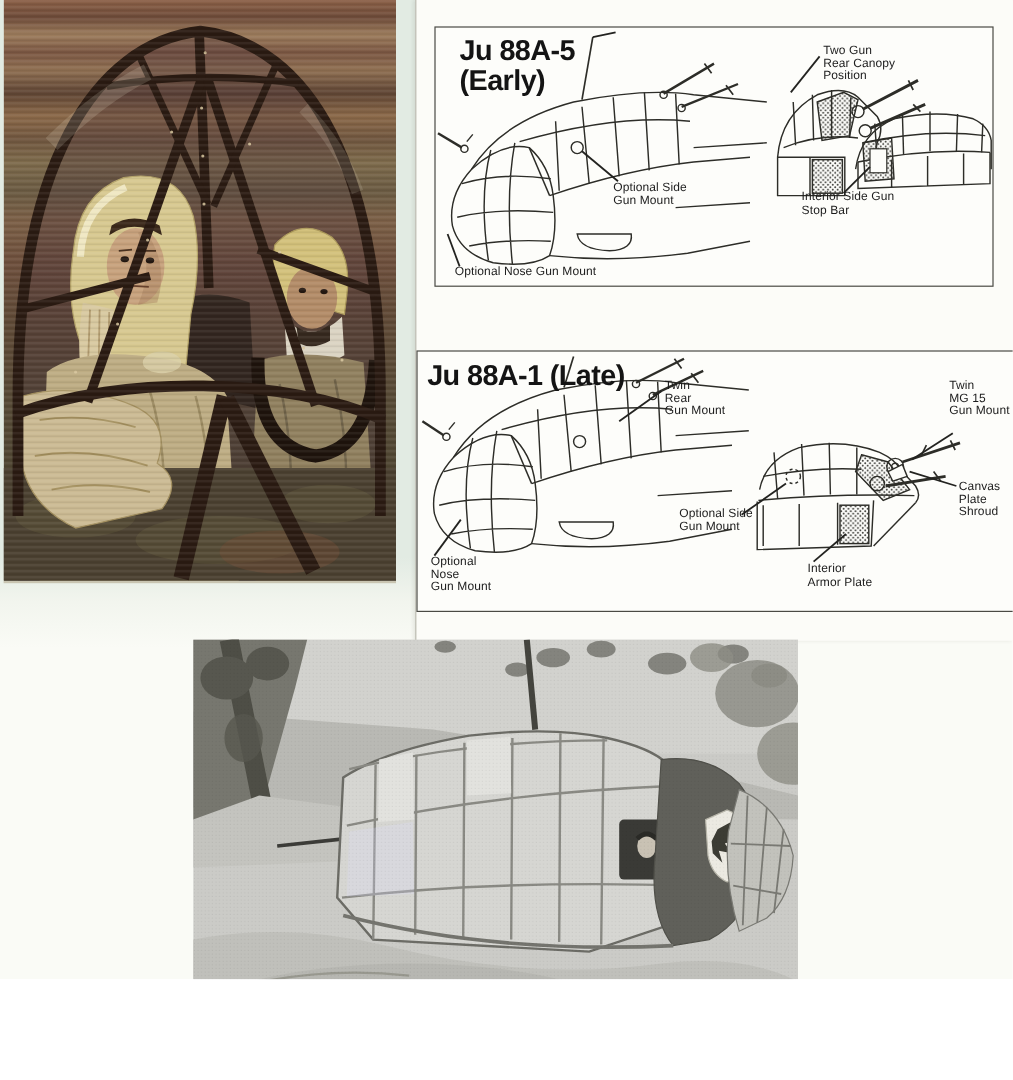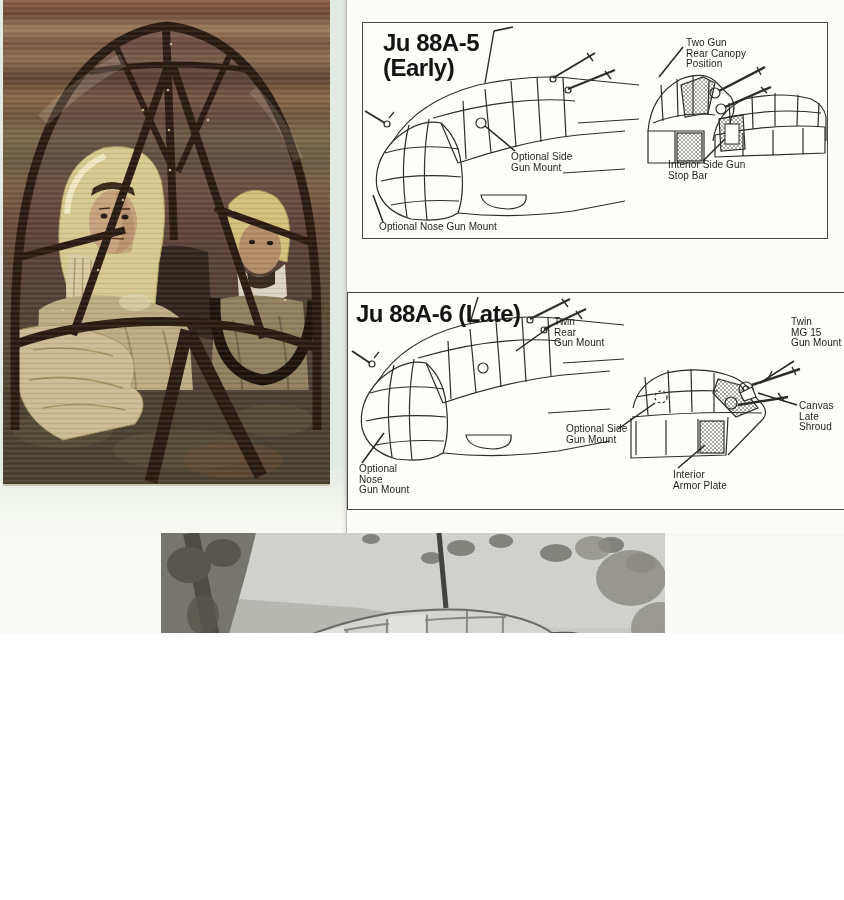--- a/index.html
+++ b/index.html
@@ -1,16 +1,16 @@
 <!DOCTYPE html>
 <html><head>
 <meta charset="utf-8">
 <style>
   html,body{margin:0;padding:0;}
-  .page{position:relative;width:844px;height:633px;background:#fafbf6;overflow:hidden;
+  .page{position:relative;width:844px;height:816px;background:#fafbf6;overflow:hidden;
         font-family:"Liberation Sans",sans-serif;color:#1b1b1b;}
   .green-bg{position:absolute;left:0;top:0;width:348px;height:540px;
         background:linear-gradient(180deg,#e2ebe3 0%,#e2ebe3 86%,#f2f5ee 93%,#fafbf6 100%);}
   .sheet{position:absolute;left:346px;top:0;width:498px;height:534px;background:#fcfcf8;
         border-left:1px solid #b9b9ad;box-shadow:-2px 0 3px rgba(60,60,50,.10);}
   .panel{position:absolute;background:#fdfdfa;border:1.5px solid #4a4a44;}
   #panel-early{left:362px;top:22px;width:464px;height:215px;}
   #panel-late{left:347px;top:292px;width:522px;height:216px;}
   .panel svg.art{position:absolute;left:0;top:0;}
   .panel-title{position:absolute;font-weight:bold;color:#141414;font-size:24px;
@@ -249,29 +249,29 @@
       </g>
       <g stroke="#232320" stroke-width="1.5" fill="none">
         <path d="M203 33 L168 58"></path>
         <path d="M446 68 L412 90"></path>
         <path d="M449 112 L410 100"></path>
         <path d="M270 136 L307 110"></path>
         <path d="M330 175 L357 152"></path>
         <path d="M14 170 L36 140"></path>
       </g>
     </svg>
-    <div class="panel-title" style="left:8px;top:9px">Ju 88A-6 (Late)</div>
+    <div class="panel-title" style="left:8px;top:9px">Ju 88A-1 (Late)</div>
     <div class="lbl" style="left:206px;top:24px">Twin
 Rear
 Gun Mount</div>
     <div class="lbl" style="left:443px;top:24px">Twin
 MG 15
 Gun Mount</div>
     <div class="lbl" style="left:451px;top:108px">Canvas
-Late
+Plate
 Shroud</div>
     <div class="lbl" style="left:218px;top:131px">Optional Side
 Gun Mount</div>
     <div class="lbl" style="left:325px;top:177px">Interior
 Armor Plate</div>
     <div class="lbl" style="left:11px;top:171px">Optional
 Nose
 Gun Mount</div>
   </section>
 

